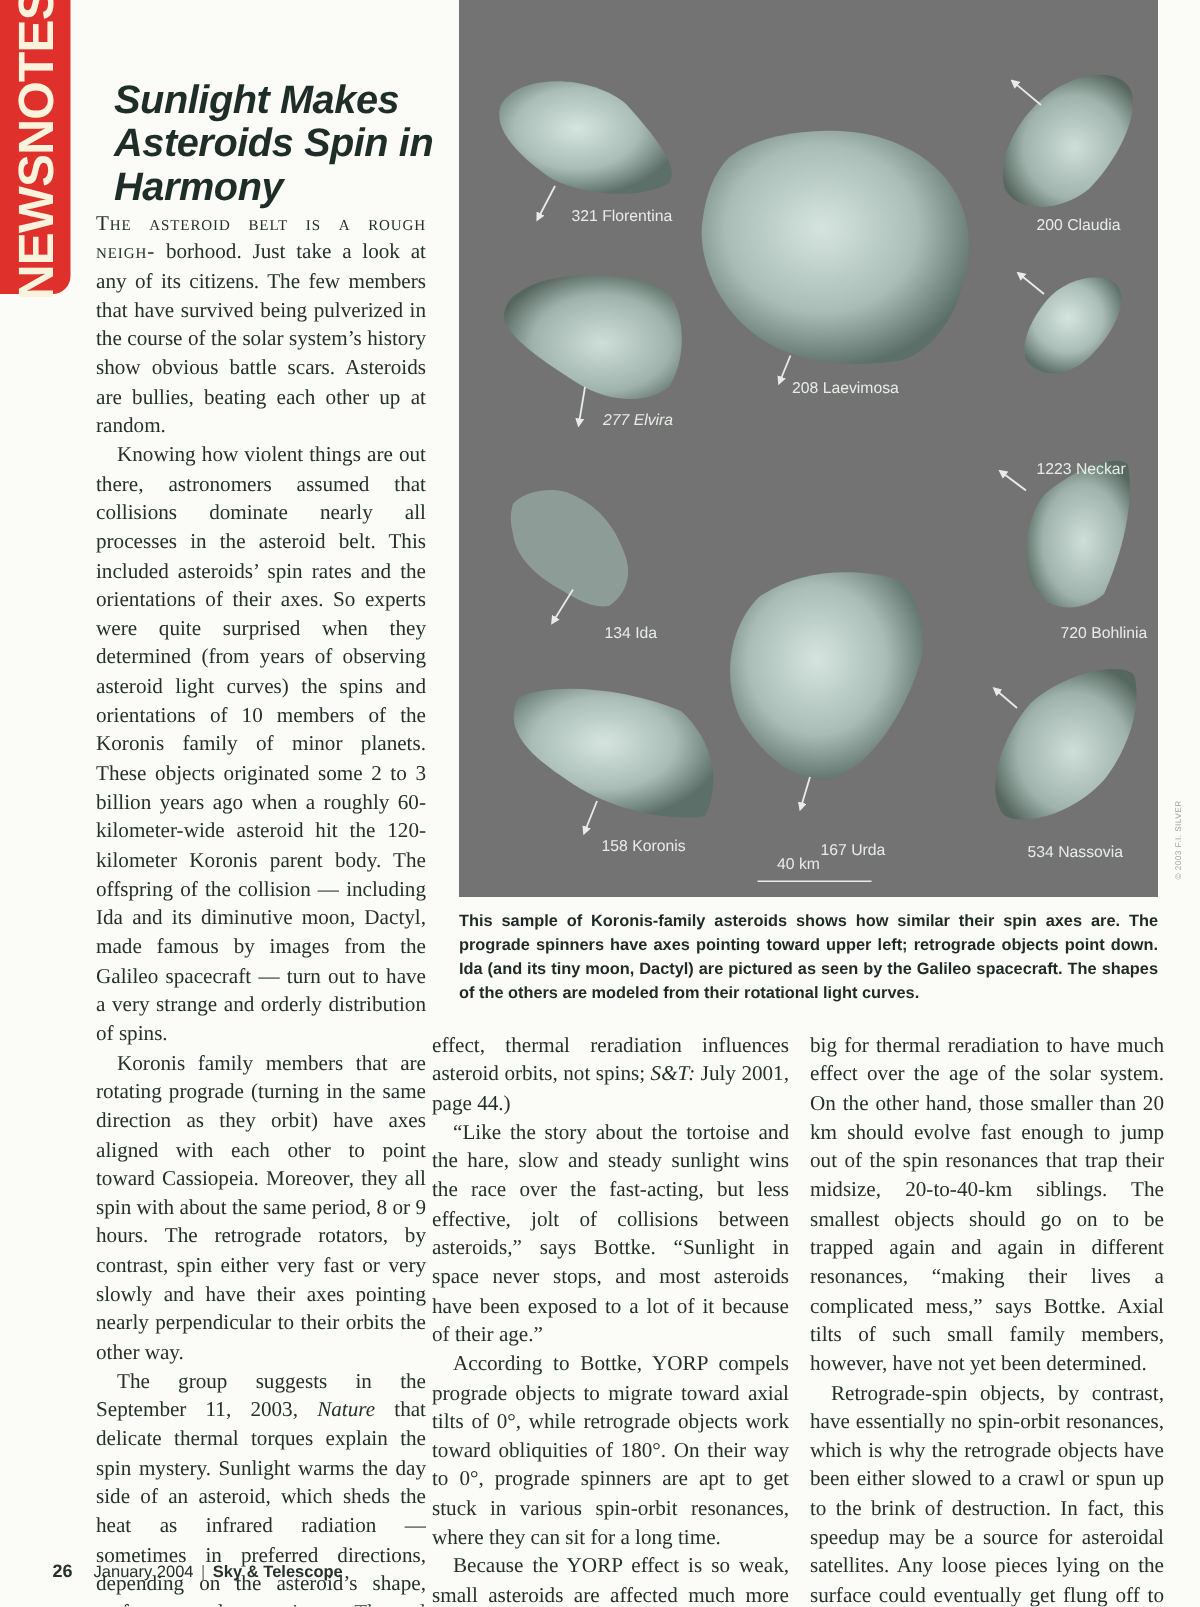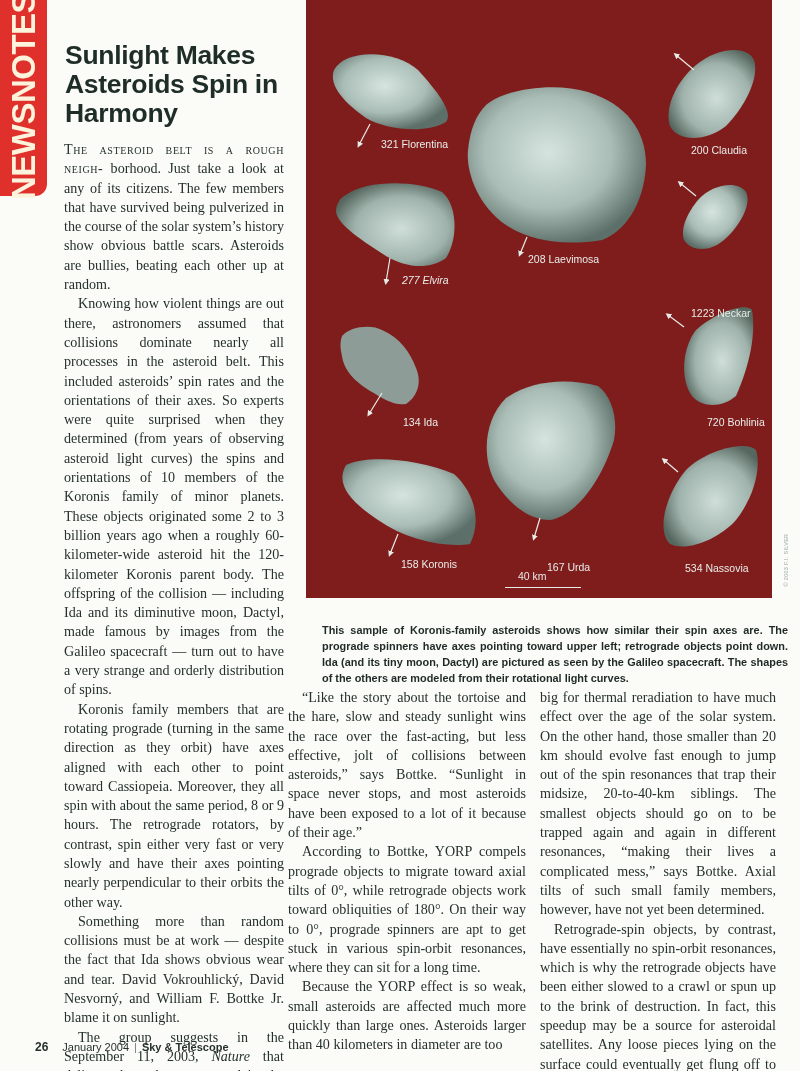--- a/index.html
+++ b/index.html
@@ -14,58 +14,58 @@
     background: #e0302c; border-bottom-right-radius: 12px;
   }
   .tab-label {
     position: absolute; left: 24px; top: 96px;
     transform: translate(-50%, -50%) rotate(-90deg);
     font-family: "Liberation Sans", "DejaVu Sans", sans-serif;
     font-weight: bold; font-size: 33px; letter-spacing: -0.5px;
     color: #fbf3dc; white-space: nowrap; transform-origin: center;
   }
   .headline {
-    position: absolute; left: 64px; top: 40px; width: 230px; margin: 1px;
+    position: absolute; left: 64px; top: 40px; width: 230px; margin: 12px;
     font-family: "Liberation Sans", "DejaVu Sans", sans-serif;
     font-weight: bold; font-size: 26.5px; line-height: 29px;
-    color: #1f2d28; letter-spacing: -0.3px;
+    color: #1f2d28; letter-spacing: -0.3px; font-style: italic;
   }
   .col {
     position: absolute; font-size: 14.1px; line-height: 19.3px;
     text-align: justify; color: #25302c;
   }
   .col p { margin: 0; text-indent: 14px; }
   .col p.noindent { text-indent: 0; }
   .col1 { left: 64px; top: 140px; width: 220px; }
   .col2 { left: 288px; top: 688px; width: 238px; }
   .col3 { left: 540px; top: 688px; width: 236px; }
   .smallcaps { font-variant: small-caps; letter-spacing: 0.6px; }
   .figure {
     position: absolute; left: 306px; top: 0; width: 466px; height: 598px;
-    background: #7f1d1d; overflow: hidden;
+    background: #737373; overflow: hidden;
   }
   .figure svg { position: absolute; left: 0; top: 0; }
   .ast-label {
     position: absolute; font-family: "Liberation Sans", "DejaVu Sans", sans-serif;
     font-size: 10.5px; color: #e8ece8; white-space: nowrap;
   }
   .scale-bar {
     position: absolute; left: 199px; top: 587px; width: 76px; height: 1px; background: #e8ece8;
   }
   .scale-label {
     position: absolute; left: 212px; top: 570px; font-family: "Liberation Sans", "DejaVu Sans", sans-serif;
     font-size: 10.5px; color: #e8ece8;
   }
   .credit {
     position: absolute; left: 786px; top: 560px; transform: translate(-50%, -50%) rotate(-90deg);
     font-family: "Liberation Sans", "DejaVu Sans", sans-serif; font-size: 5.5px; color: #9aa6a2;
     white-space: nowrap; letter-spacing: 0.3px;
   }
   .caption {
-    position: absolute; left: 306px; top: 606px; width: 466px; margin: 16px;
+    position: absolute; left: 306px; top: 606px; width: 466px; margin: 0;
     font-family: "Liberation Sans", "DejaVu Sans", sans-serif; font-weight: bold;
     font-size: 10.9px; line-height: 16px; color: #1f2a26; text-align: justify;
   }
   .footer {
     position: absolute; left: 35px; top: 1040px; font-family: "Liberation Sans", "DejaVu Sans", sans-serif;
     font-size: 11px; color: #26302c; white-space: nowrap;
   }
   .footer .pg { font-weight: bold; font-size: 12px; margin-right: 14px; }
   .footer .sep { margin: 0 5px; color: #777; }
   .footer .mag { font-weight: bold; }
@@ -76,25 +76,25 @@
 <div class="tab">
   <div class="tab-label">NEWSNOTES</div>
 </div>
 
 <h1 class="headline">Sunlight Makes Asteroids Spin in Harmony</h1>
 
 <div class="col col1">
   <p class="noindent"><span class="smallcaps">The asteroid belt is a rough neigh-</span> <span>borhood. Just take a look at any of its citizens. The few members that have survived being pulverized in the course of the solar system’s history show obvious battle scars. Asteroids are bullies, beating each other up at random.</span></p>
   <p>Knowing how violent things are out there, astronomers assumed that collisions dominate nearly all processes in the asteroid belt. This included asteroids’ spin rates and the orientations of their axes. So experts were quite surprised when they determined (from years of observing asteroid light curves) the spins and orientations of 10 members of the Koronis family of minor planets. These objects originated some 2 to 3 billion years ago when a roughly 60-kilometer-wide asteroid hit the 120-kilometer Koronis parent body. The offspring of the collision — including Ida and its diminutive moon, Dactyl, made famous by images from the Galileo spacecraft — turn out to have a very strange and orderly distribution of spins.</p>
   <p>Koronis family members that are rotating prograde (turning in the same direction as they orbit) have axes aligned with each other to point toward Cassiopeia. Moreover, they all spin with about the same period, 8 or 9 hours. The retrograde rotators, by contrast, spin either very fast or very slowly and have their axes pointing nearly perpendicular to their orbits the other way.</p>
-  <p>Something more than random collisions must be at work — despite the fact that Ida shows obvious wear and tear. David Vokrouhlický, David Nesvorný, and William F. Bottke Jr. blame it on sunlight.</p>
   <p>The group suggests in the September 11, 2003, <em>Nature</em> that delicate thermal torques explain the spin mystery. Sunlight warms the day side of an asteroid, which sheds the heat as infrared radiation — sometimes in preferred directions, depending on the asteroid’s shape, surface, and rotation. Thermal reradiation produces a recoil effect that, albeit slight, can add up over time and influence spins. This phenomenon is named the Yarkovsky-O’Keefe-Radzievskii-Paddick effect after its discoverers, or YORP for short. (In the very similar Yarkovsky</p>
 </div>
 
 <div class="col col2">
+  <p class="noindent">effect, thermal reradiation influences asteroid orbits, not spins; <em>S&amp;T:</em> July 2001, page 44.)</p>
   <p>“Like the story about the tortoise and the hare, slow and steady sunlight wins the race over the fast-acting, but less effective, jolt of collisions between asteroids,” says Bottke. “Sunlight in space never stops, and most asteroids have been exposed to a lot of it because of their age.”</p>
   <p>According to Bottke, YORP compels prograde objects to migrate toward axial tilts of 0°, while retrograde objects work toward obliquities of 180°. On their way to 0°, prograde spinners are apt to get stuck in various spin-orbit resonances, where they can sit for a long time.</p>
   <p>Because the YORP effect is so weak, small asteroids are affected much more quickly than large ones. Asteroids larger than 40 kilometers in diameter are too</p>
 </div>
 
 <div class="col col3">
   <p class="noindent">big for thermal reradiation to have much effect over the age of the solar system. On the other hand, those smaller than 20 km should evolve fast enough to jump out of the spin resonances that trap their midsize, 20-to-40-km siblings. The smallest objects should go on to be trapped again and again in different resonances, “making their lives a complicated mess,” says Bottke. Axial tilts of such small family members, however, have not yet been determined.</p>
   <p><span>Retrograde-spin objects, by contrast, have essentially no spin-orbit resonances, which is why the retrograde objects have been either slowed to a crawl or spun up to the brink of destruction. In fact, this speedup may be a source for asteroidal satellites. Any loose pieces lying on the surface could eventually get flung off to orbit around their parent.</span></p>
 </div>
 

